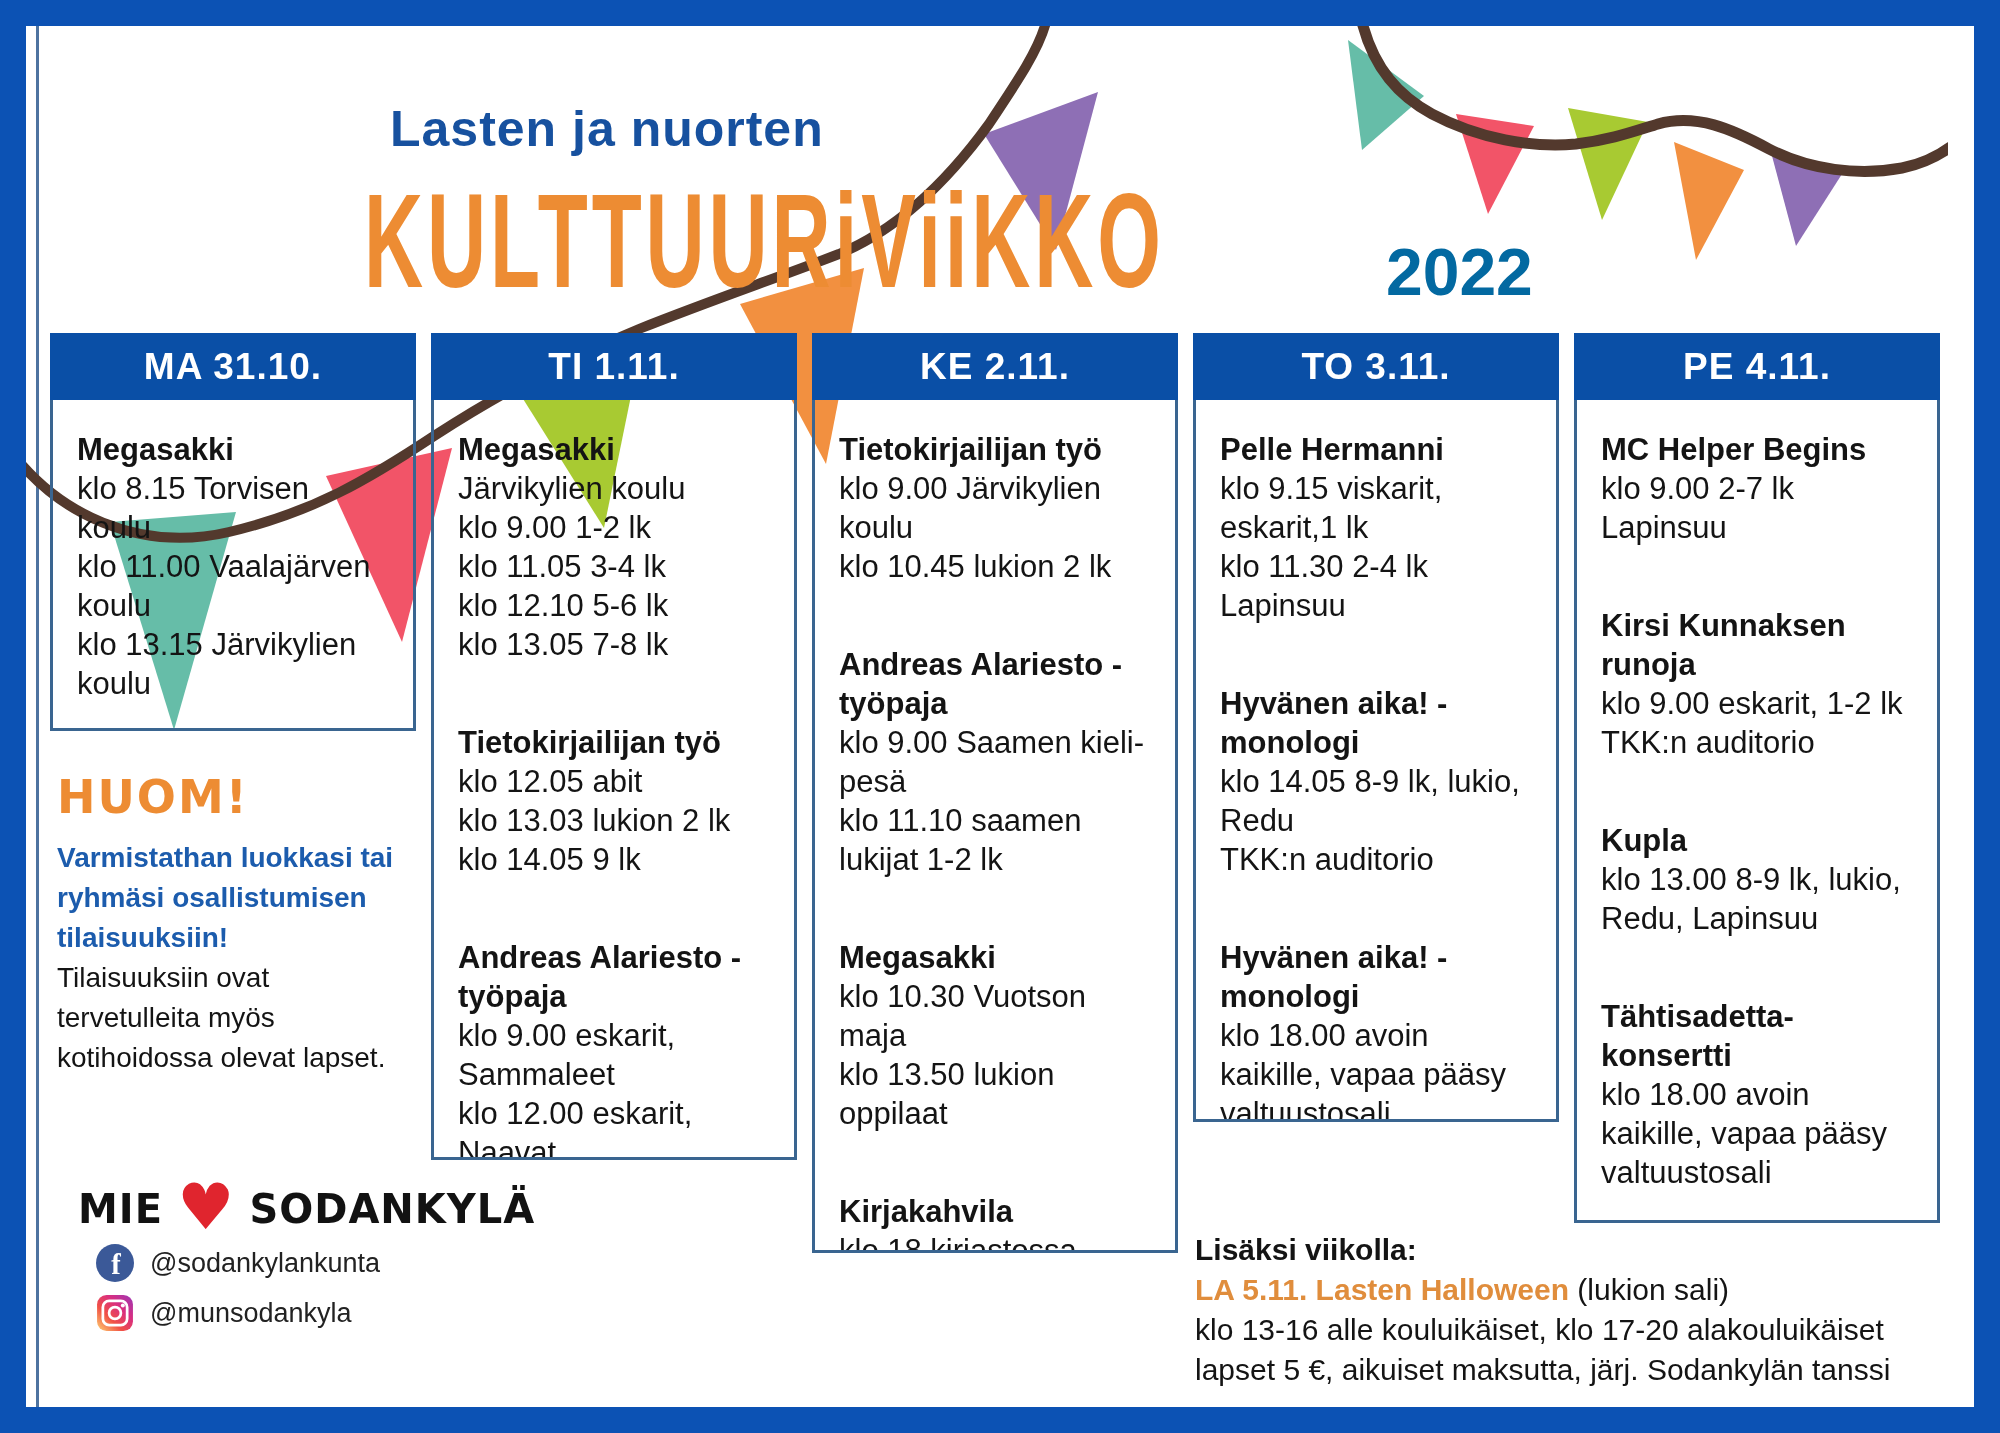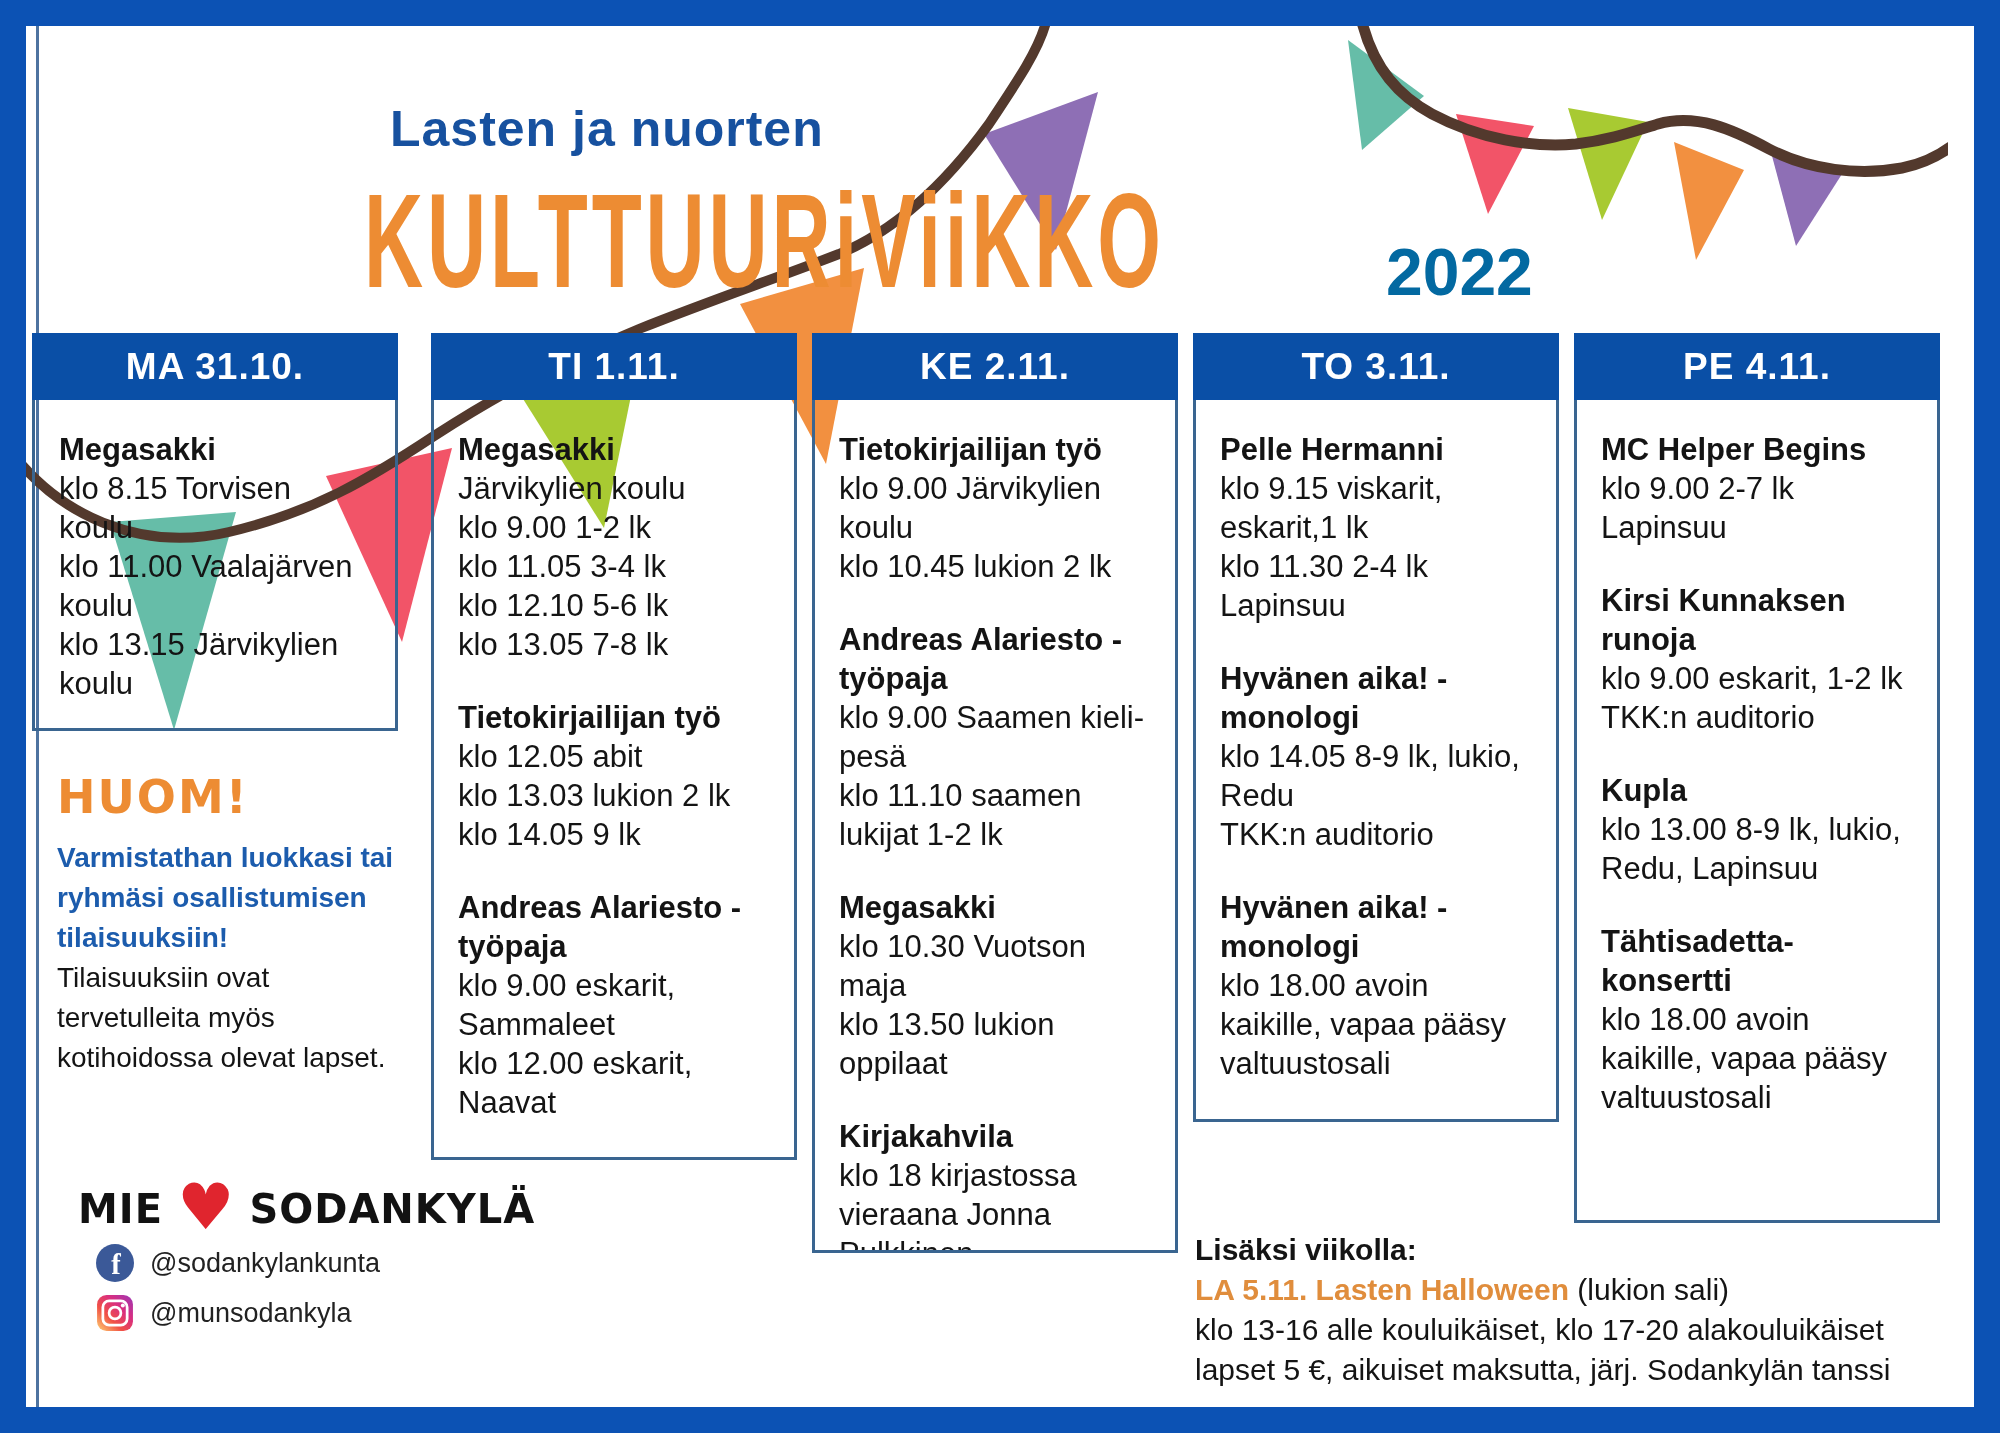--- a/index.html
+++ b/index.html
@@ -21,39 +21,39 @@
   .big-title{
     position:absolute;left:338px;top:138px;
     font-size:128px;font-weight:bold;color:#ed8c33;
     letter-spacing:6px;white-space:nowrap;
     transform:scaleX(.64) scaleY(1.04);transform-origin:left top;
   }
   .year{position:absolute;left:1360px;top:208px;font-size:66px;font-weight:bold;color:#0369a1;}
 
   
   .col{position:absolute;top:307px;width:366px;}
-  .col-1{left:6px;}
+  .col-1{left:24px;}
   .col-2{left:405px;}
   .col-3{left:786px;}
   .col-4{left:1167px;}
   .col-5{left:1548px;}
   .col-header{
     height:67px;line-height:67px;background:#0a4fa6;color:#fff;
     font-size:37px;font-weight:bold;text-align:center;letter-spacing:1px;
   }
   .col-body{
     box-sizing:border-box;border:3px solid #3a6590;border-top:none;
     padding:30px 24px 0;font-size:31px;line-height:39px;overflow:hidden;
   }
   .col-1 .col-body{height:331px;}
   .col-2 .col-body{height:760px;}
   .col-3 .col-body{height:853px;}
   .col-4 .col-body{height:722px;}
   .col-5 .col-body{height:823px;}
-  .event + .event{margin-top:34px;}
+  .event + .event{margin-top:59px;}
   .event-title{font-weight:bold;}
 
   
   .note{position:absolute;left:31px;top:744px;width:350px;text-align:left;}
   .note-heading{font-size:46px;font-weight:bold;color:#ed8c33;letter-spacing:2px;margin-bottom:14px;
     font-family:"DejaVu Sans","Liberation Sans",sans-serif;}
   .note-emphasis{font-size:28px;line-height:40px;font-weight:bold;color:#1c5cad;}
   .note-body{font-size:28px;line-height:40px;color:#141414;}
 
   

